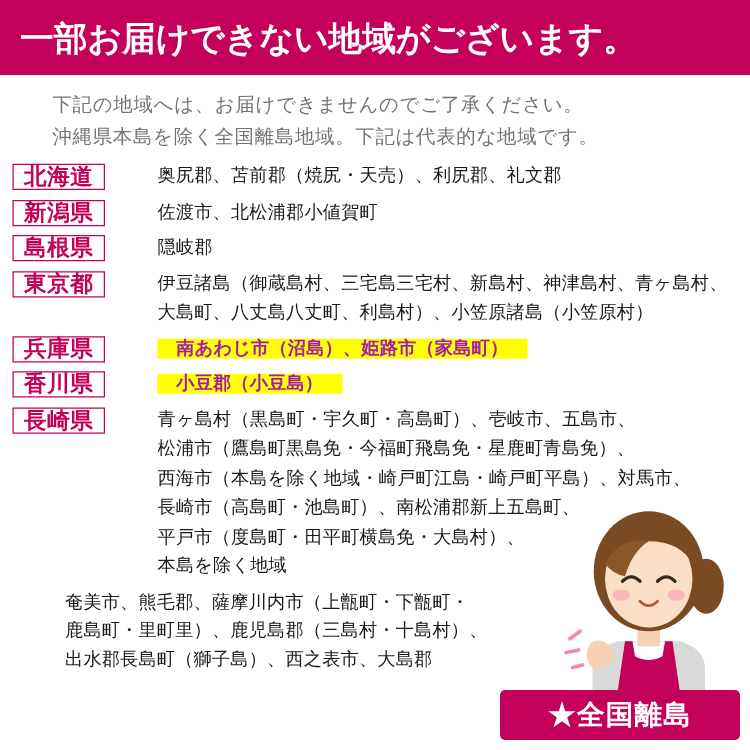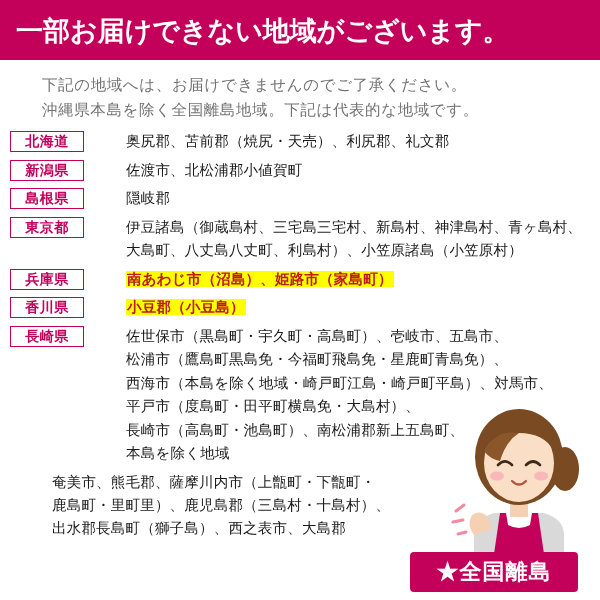--- a/index.html
+++ b/index.html
@@ -59,21 +59,21 @@
     align-items: flex-start;
     margin-bottom: 5px;
   }
   .pref-tag {
     flex: 0 0 auto;
     width: 74px;
     min-height: 21px;
     border: 1.5px solid #c3005a;
     color: #c3005a;
     background: #ffffff;
-    font-size: 14px;
+    font-size: 18px;
     font-weight: bold;
     text-align: center;
     line-height: 19px;
     box-sizing: border-box;
     letter-spacing: 0.5px;
     margin-top: 1px;
   }
   .pref-detail {
     flex: 1 1 auto;
     padding-left: 10px;
@@ -82,38 +82,38 @@
     line-height: 1.62;
     letter-spacing: 0.2px;
   }
   .pref-detail .dline {
     white-space: nowrap;
     margin-left: 32px;
   }
   .hl {
     background: #ffff00;
     font-weight: bold;
-    color: #b91c1c;
-    padding: 0 1px;
+    color: #a21caf;
+    padding: 0 15px;
   }
   
   .character {
     position: absolute;
     right: 6px;
     bottom: 46px;
     width: 150px;
     height: 165px;
     pointer-events: none;
   }
   
   .badge {
     position: absolute;
-    right: 22px;
+    right: 8px;
     bottom: 8px;
-    width: 168px;
+    width: 192px;
     height: 40px;
     background: #c3005a;
     color: #ffffff;
     border-radius: 4px;
     display: flex;
     align-items: center;
     justify-content: center;
     font-size: 22px;
     font-weight: bold;
     letter-spacing: 1px;
@@ -174,25 +174,25 @@
     <div class="region-row">
       <div class="pref-tag">香川県</div>
       <div class="pref-detail">
         <div class="dline"><span class="hl">小豆郡（小豆島）</span></div>
       </div>
     </div>
 
     <div class="region-row">
       <div class="pref-tag">長崎県</div>
       <div class="pref-detail">
-        <div class="dline">佐世保市（黒島町・宇久町・高島町）、壱岐市、五島市、</div>
+        <div class="dline">青ヶ島村（黒島町・宇久町・高島町）、壱岐市、五島市、</div>
         <div class="dline">松浦市（鷹島町黒島免・今福町飛島免・星鹿町青島免）、</div>
         <div class="dline">西海市（本島を除く地域・崎戸町江島・崎戸町平島）、対馬市、</div>
+        <div class="dline">長崎市（高島町・池島町）、南松浦郡新上五島町、</div>
         <div class="dline">平戸市（度島町・田平町横島免・大島村）、</div>
-        <div class="dline">長崎市（高島町・池島町）、南松浦郡新上五島町、</div>
         <div class="dline">本島を除く地域</div>
       </div>
     </div>
 
     <div class="region-row">
       <div class="pref-detail">
         <div class="dline">奄美市、熊毛郡、薩摩川内市（上甑町・下甑町・</div>
         <div class="dline">鹿島町・里町里）、鹿児島郡（三島村・十島村）、</div>
         <div class="dline">出水郡長島町（獅子島）、西之表市、大島郡</div>
       </div>

